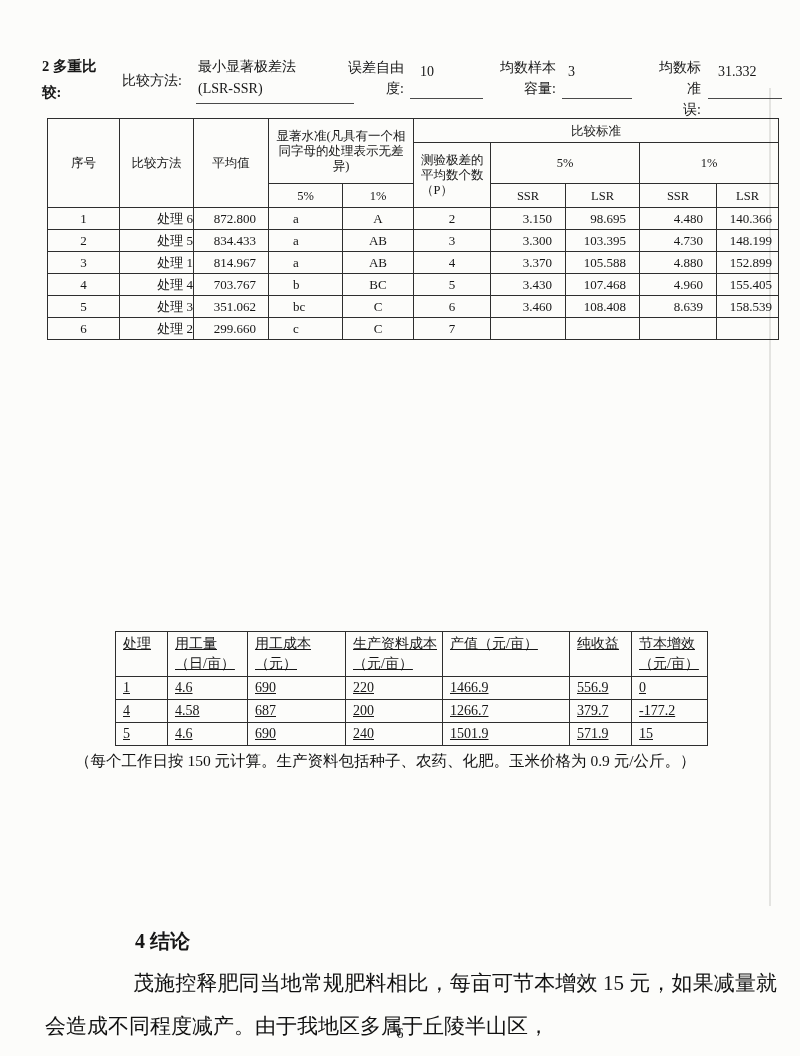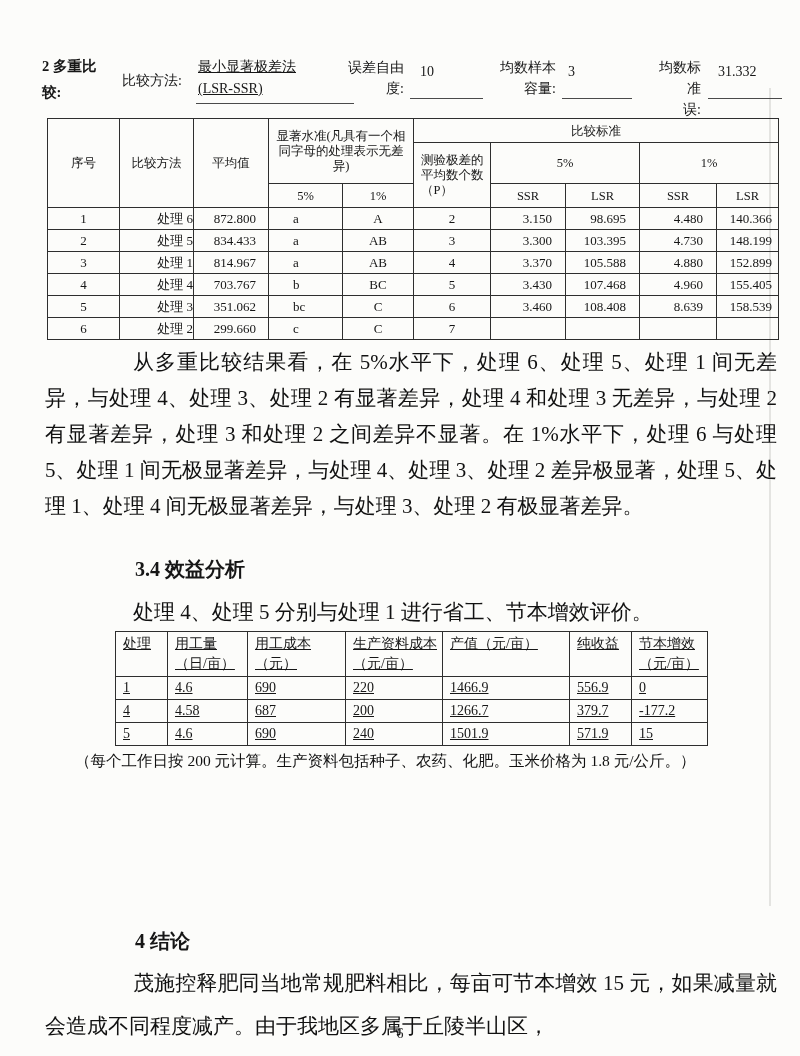--- a/index.html
+++ b/index.html
@@ -14,21 +14,21 @@
 
   
   .mc-title { left:42px; top:53px; width:64px; font-weight:700; font-size:14.5px; line-height:26px; }
   .mc-label { font-size:14px; }
   .lbl-method { left:122px; top:72px; }
   .mc-2line { font-size:14px; line-height:21px; text-align:right; }
   .lbl-df { left:334px; top:57px; width:70px; }
   .lbl-n  { left:499px; top:57px; width:57px; }
   .lbl-se { left:648px; top:57px; width:53px; }
   .u-val  { border-bottom:1px solid #4a4a4a; font-size:14px; box-sizing:border-box; }
-  .val-method { left:196px; top:56px; width:158px; height:48px; line-height:22px; padding-left:2px;text-decoration:underline; }
+  .val-method { left:196px; top:56px; width:158px; height:48px; line-height:22px; padding-left:2px; }
   .val-df { left:410px; top:58px; width:73px; height:41px; padding:6px 0 0 10px; }
   .val-n  { left:562px; top:58px; width:70px; height:41px; padding:6px 0 0 6px; }
   .val-se { left:708px; top:58px; width:74px; height:41px; padding:6px 0 0 10px; }
 
   
   table { border-collapse:collapse; table-layout:fixed; }
   th,td { border:1px solid #2e2e2e; padding:0; overflow:hidden; font-weight:400; }
 
   .t1 { left:47px; top:118px; }
   .t1 table { width:731px; font-size:13px; }
@@ -201,23 +201,20 @@
           <td class="c5">7</td>
           <td class="c6"></td>
           <td class="c7"></td>
           <td class="c8"></td>
           <td class="c9"></td>
         </tr>
       </tbody>
     </table>
   </div>
 
-  <div class="para p1">从多重比较结果看，在 5%水平下，处理 6、处理 5、处理 1 间无差异，与处理 4、处理 3、处理 2 有显著差异，处理 4 和处理 3 无差异，与处理 2 有显著差异，处理 3 和处理 2 之间差异不显著。在 1%水平下，处理 6 与处理 5、处理 1 间无极显著差异，与处理 4、处理 3、处理 2 差异极显著，处理 5、处理 1、处理 4 间无极显著差异，与处理 3、处理 2 有极显著差异。</div>
-  <div class="abs h34">3.4 效益分析</div>
-  <div class="para p2">处理 4、处理 5 分别与处理 1 进行省工、节本增效评价。</div>
 
   <div class="abs t2">
     <table>
       <colgroup>
         <col style="width:52px">
           <col style="width:80px">
           <col style="width:98px">
           <col style="width:97px">
         <col style="width:127px">
           <col style="width:62px">
@@ -259,17 +256,17 @@
           <td>690</td>
           <td>240</td>
           <td>1501.9</td>
           <td>571.9</td>
           <td>15</td>
         </tr>
       </tbody>
     </table>
   </div>
 
-  <div class="para note">（每个工作日按 200 元计算。生产资料包括种子、农药、化肥。玉米价格为 1.8 元/公斤。）</div>
+  <div class="para note">（每个工作日按 150 元计算。生产资料包括种子、农药、化肥。玉米价格为 0.9 元/公斤。）</div>
   <div class="abs h4">4 结论</div>
   <div class="para p4">茂施控释肥同当地常规肥料相比，每亩可节本增效 15 元，如果减量就会造成不同程度减产。由于我地区多属于丘陵半山区，</div>
   <div class="abs pagenum">6</div>
 </div>
 
 </body></html>

